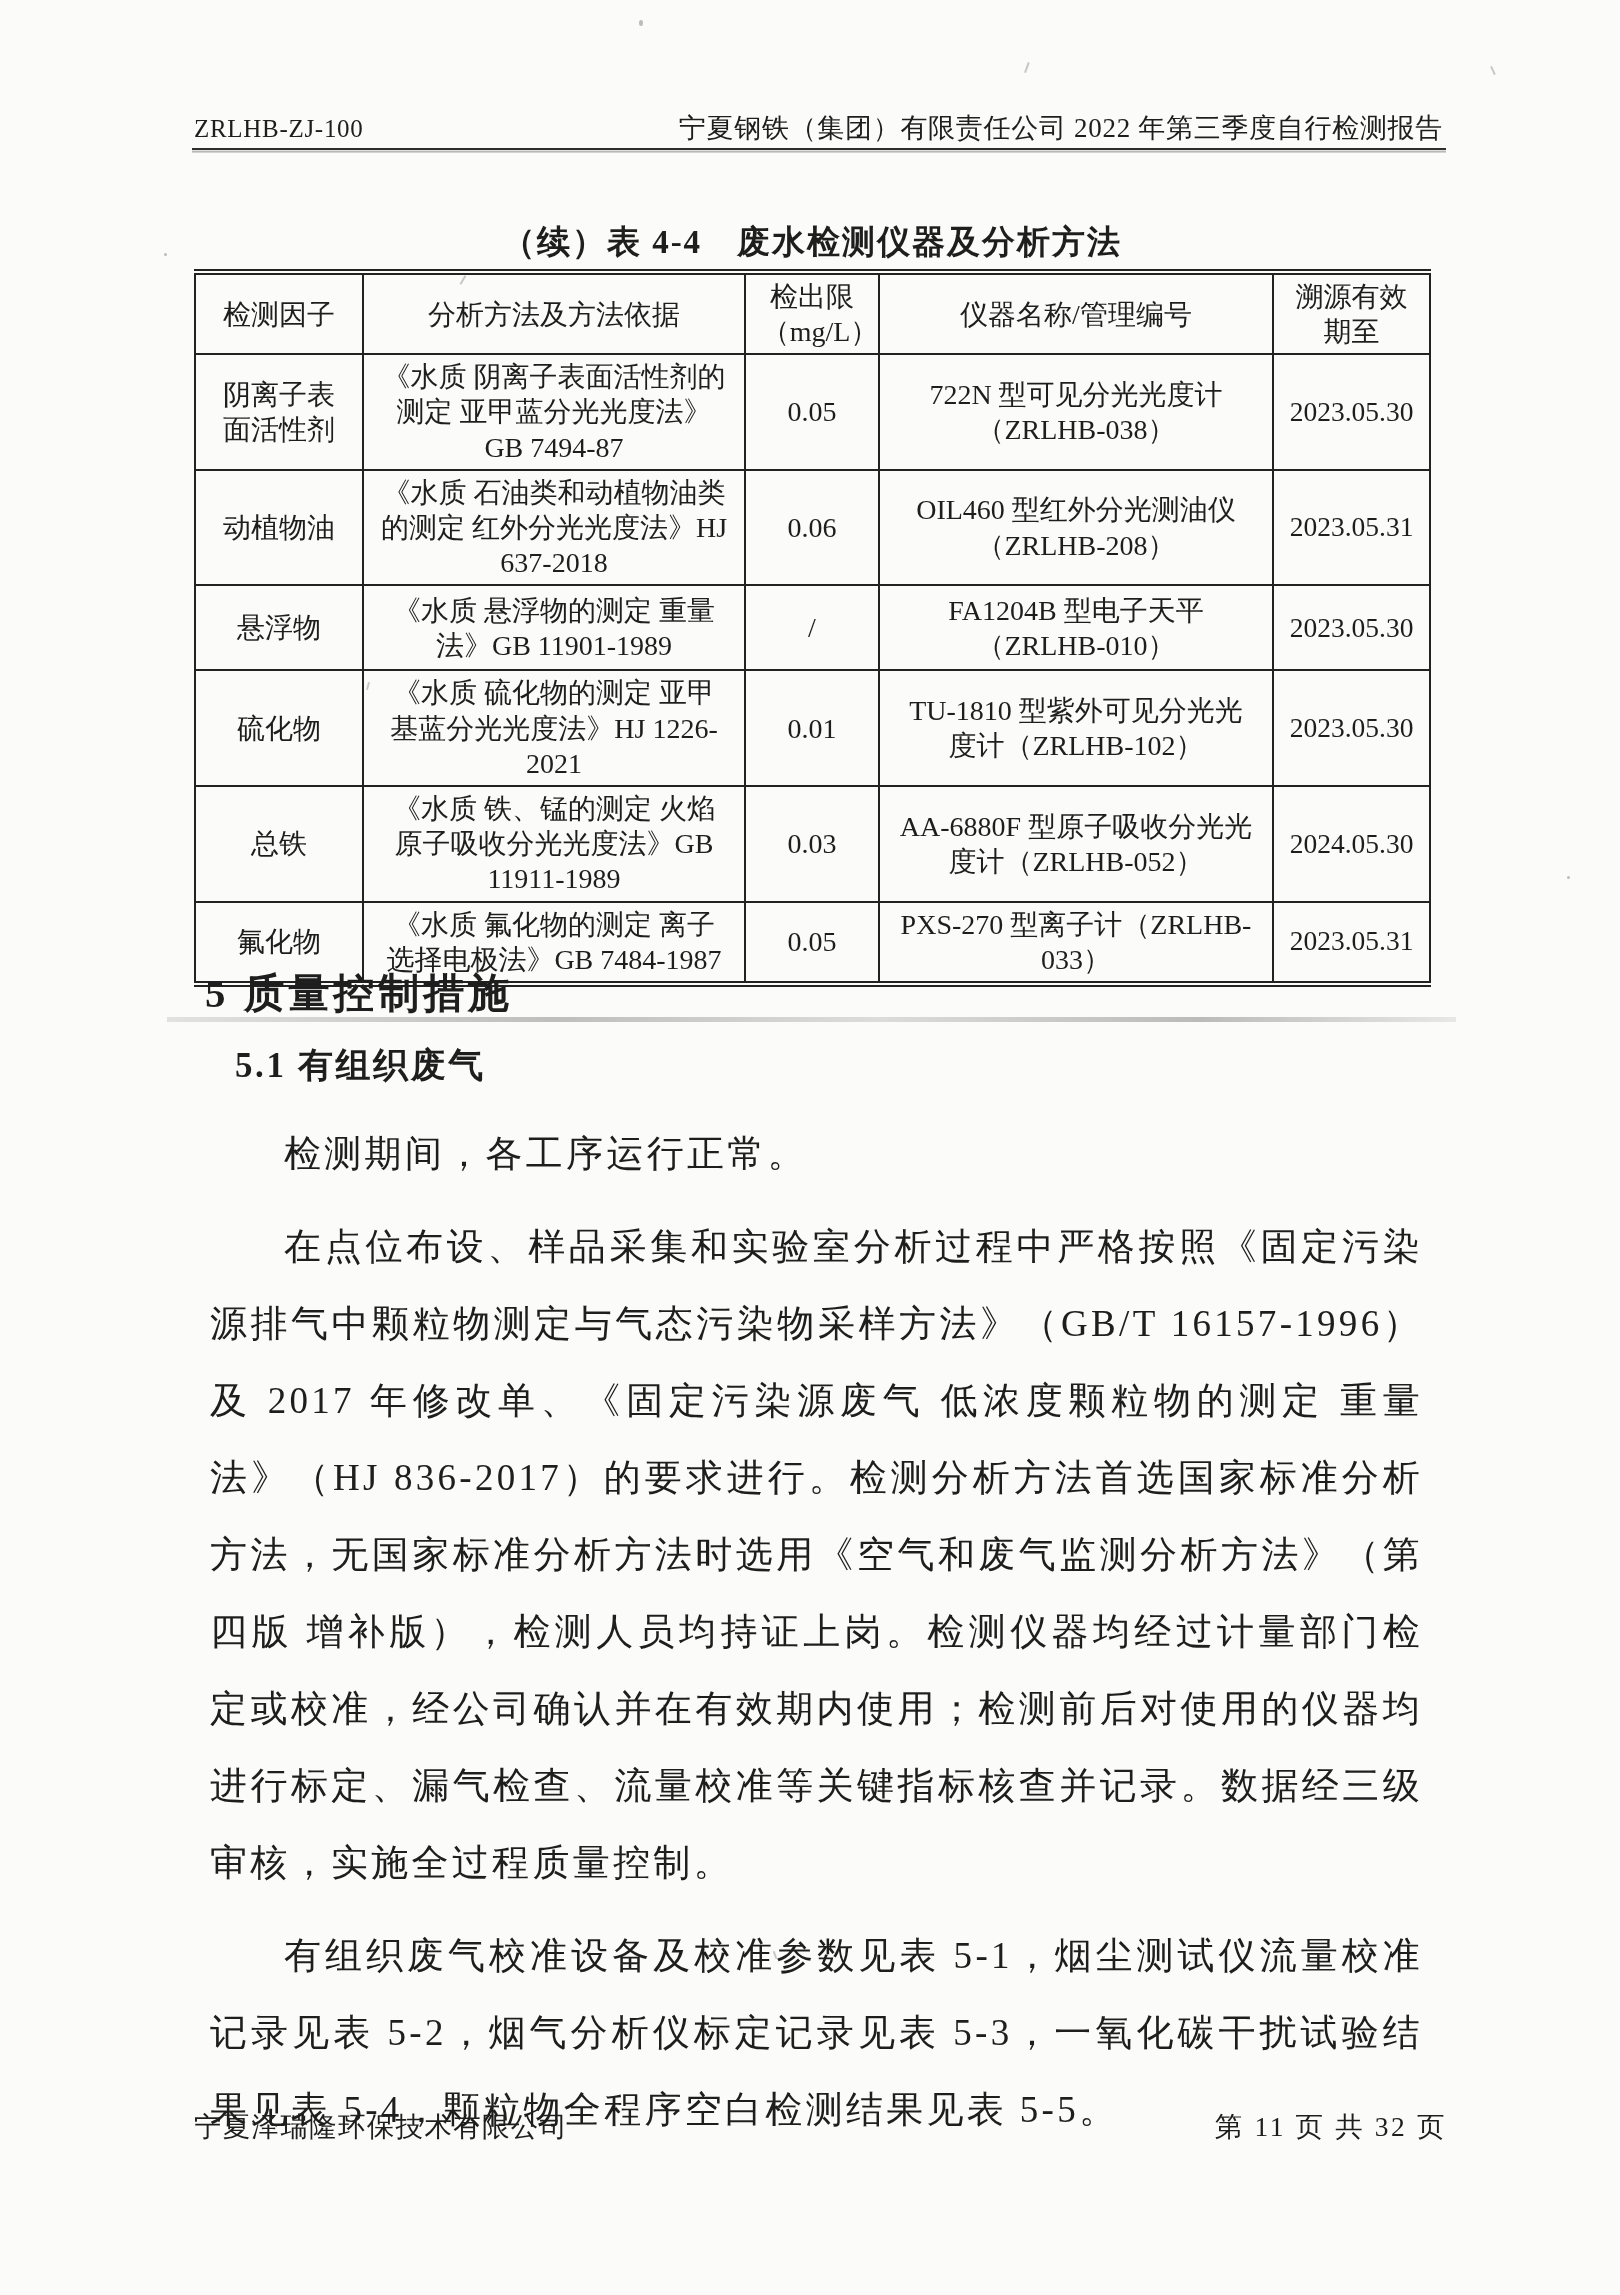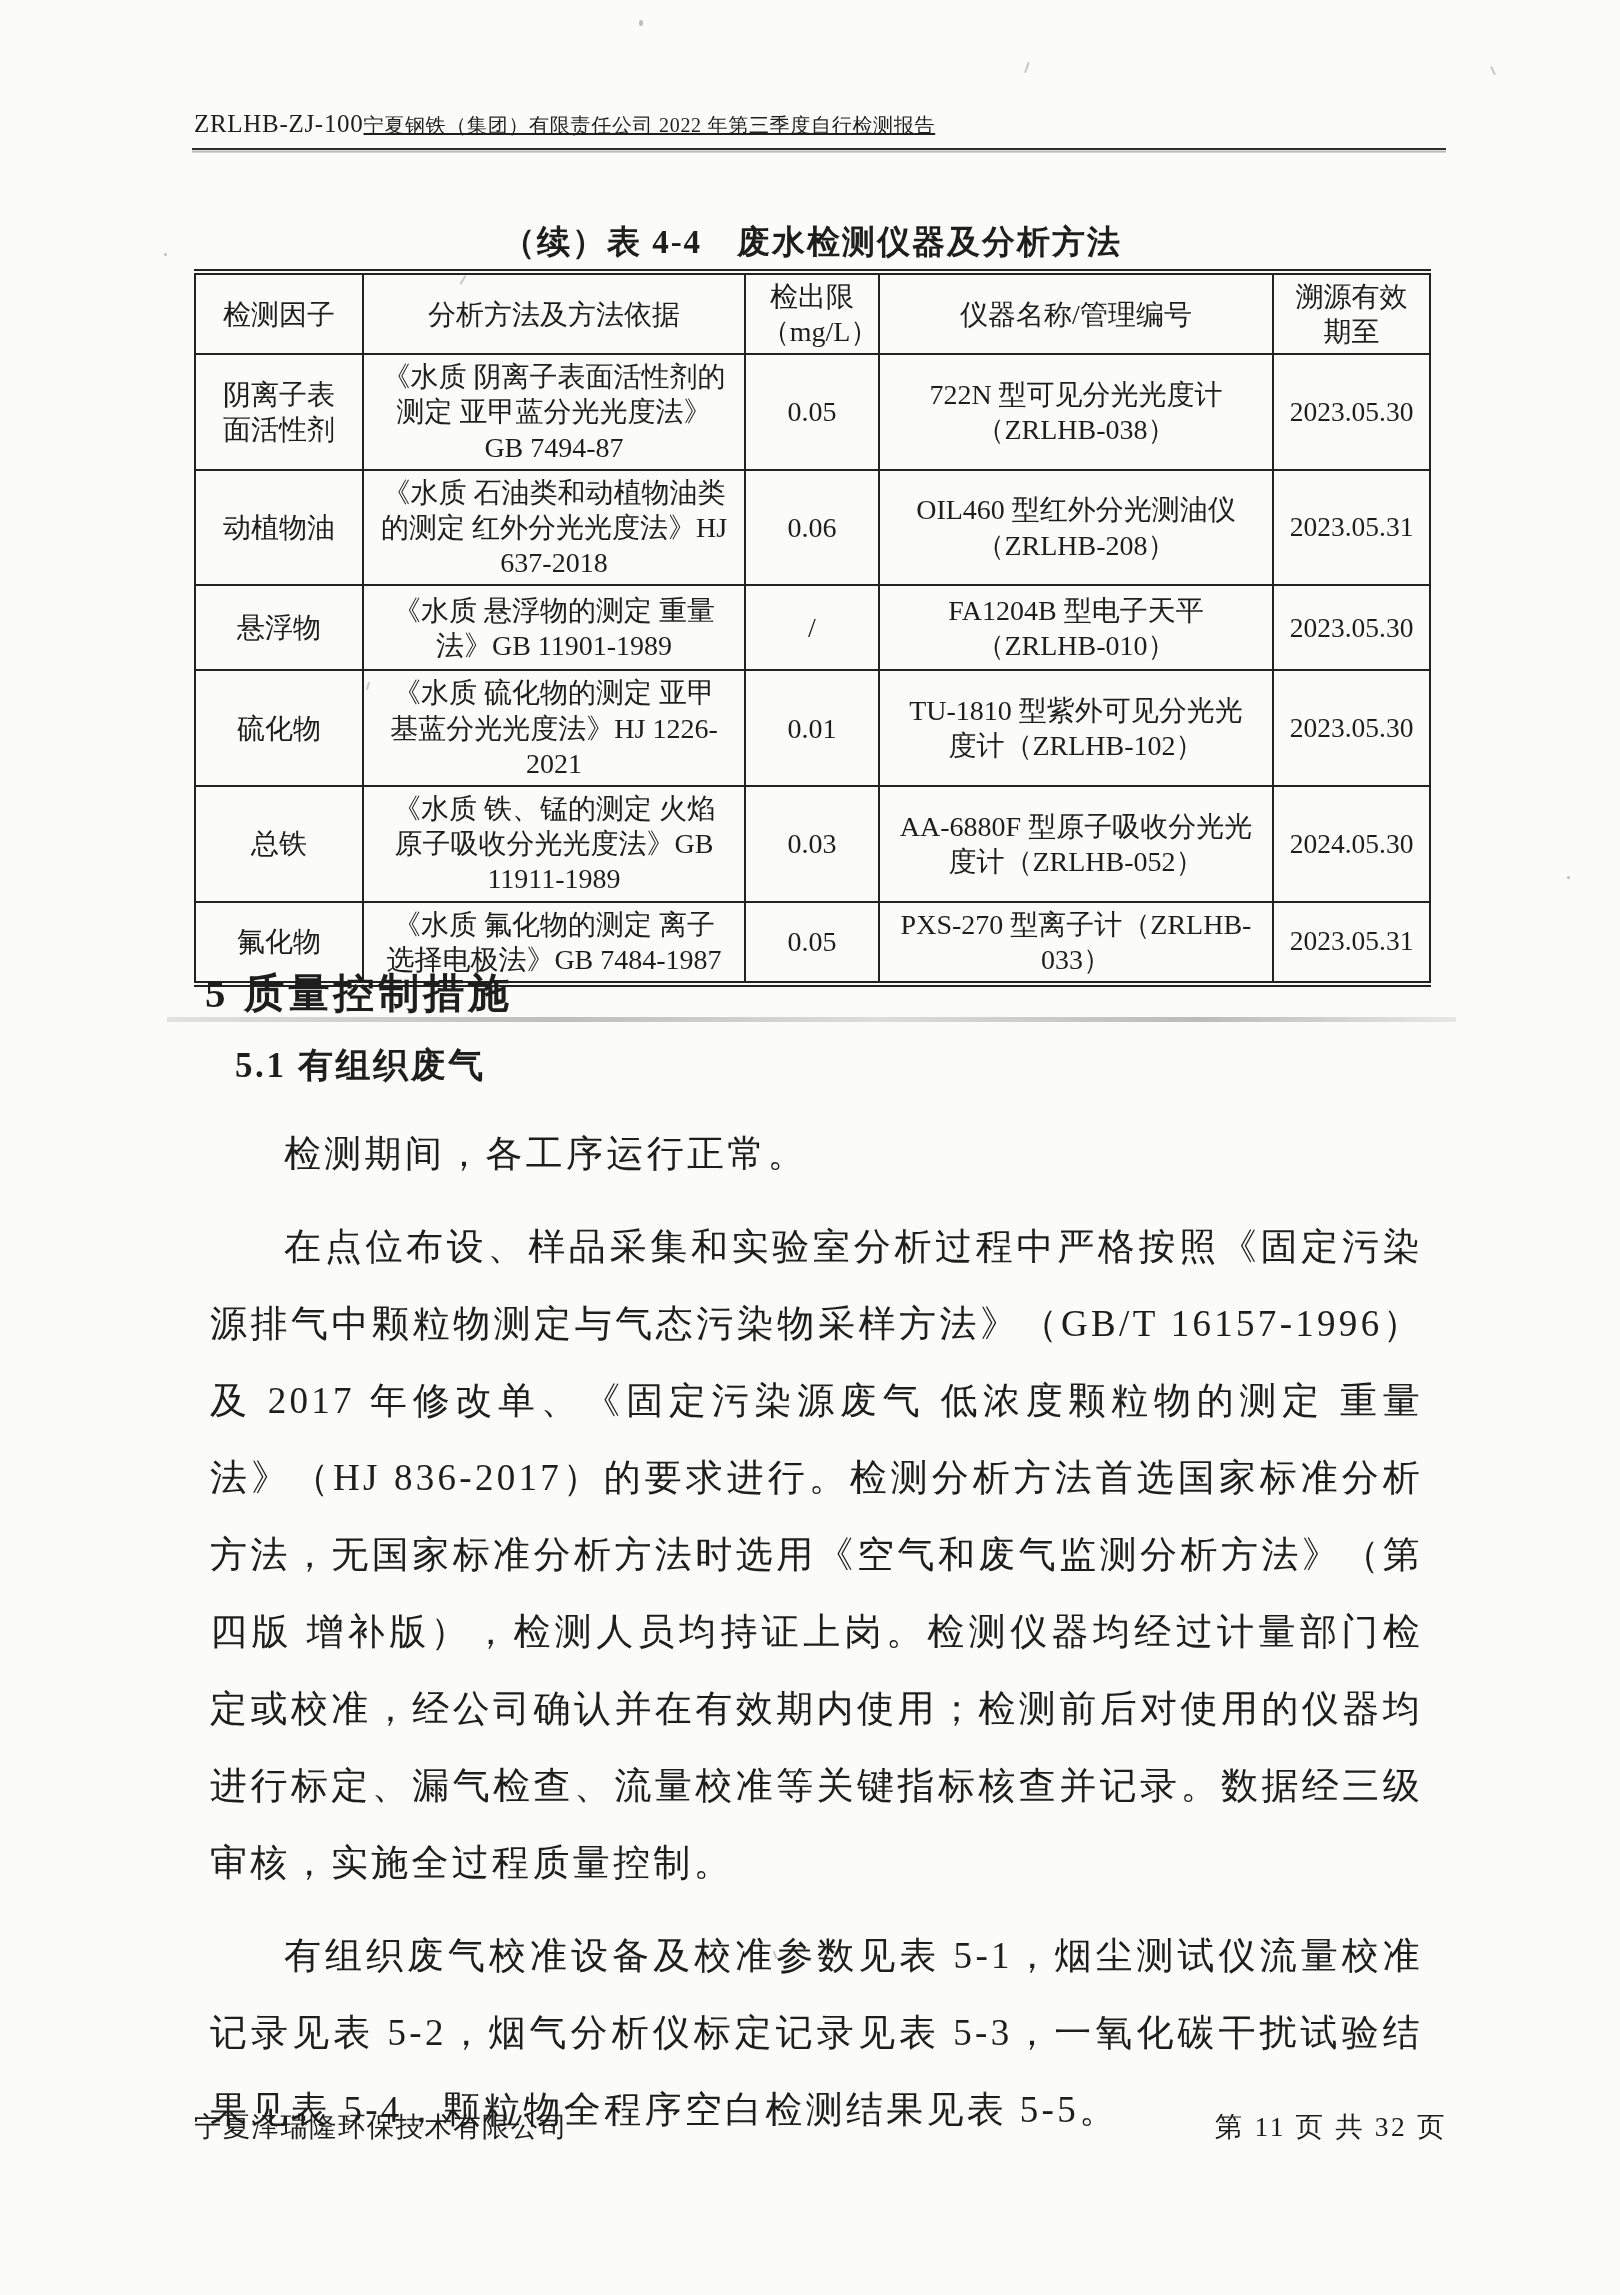--- a/index.html
+++ b/index.html
@@ -15,21 +15,21 @@
   
   .speck { position: absolute; background: #6f6f6f; opacity: .45; border-radius: 50%; }
   .slash { position: absolute; background: #7a7a7a; opacity: .4; }
 
   
   .doc-header {
     position: absolute; top: 110px; left: 194px; width: 1249px;
     display: flex; align-items: baseline;
   }
   .doc-code { flex: 0 0 auto; font-size: 25px; letter-spacing: 0.7px; }
-  .doc-title { flex: 1; text-align: left; font-size: 20px; letter-spacing: 0.7px; text-decoration: underline; }
+  .doc-title { flex: 1; text-align: right; font-size: 27px; letter-spacing: 0.7px; }
   .header-rule {
     position: absolute; top: 148px; left: 192px; width: 1254px; height: 2px;
     background: #2e2e2e; box-shadow: 0 2.6px 0 rgba(60,60,60,.35);
   }
 
   
   .table-caption {
     position: absolute; top: 220px; left: 194px; width: 1236px;
     text-align: center; font-size: 33px; font-weight: bold; letter-spacing: 2px;
   }

